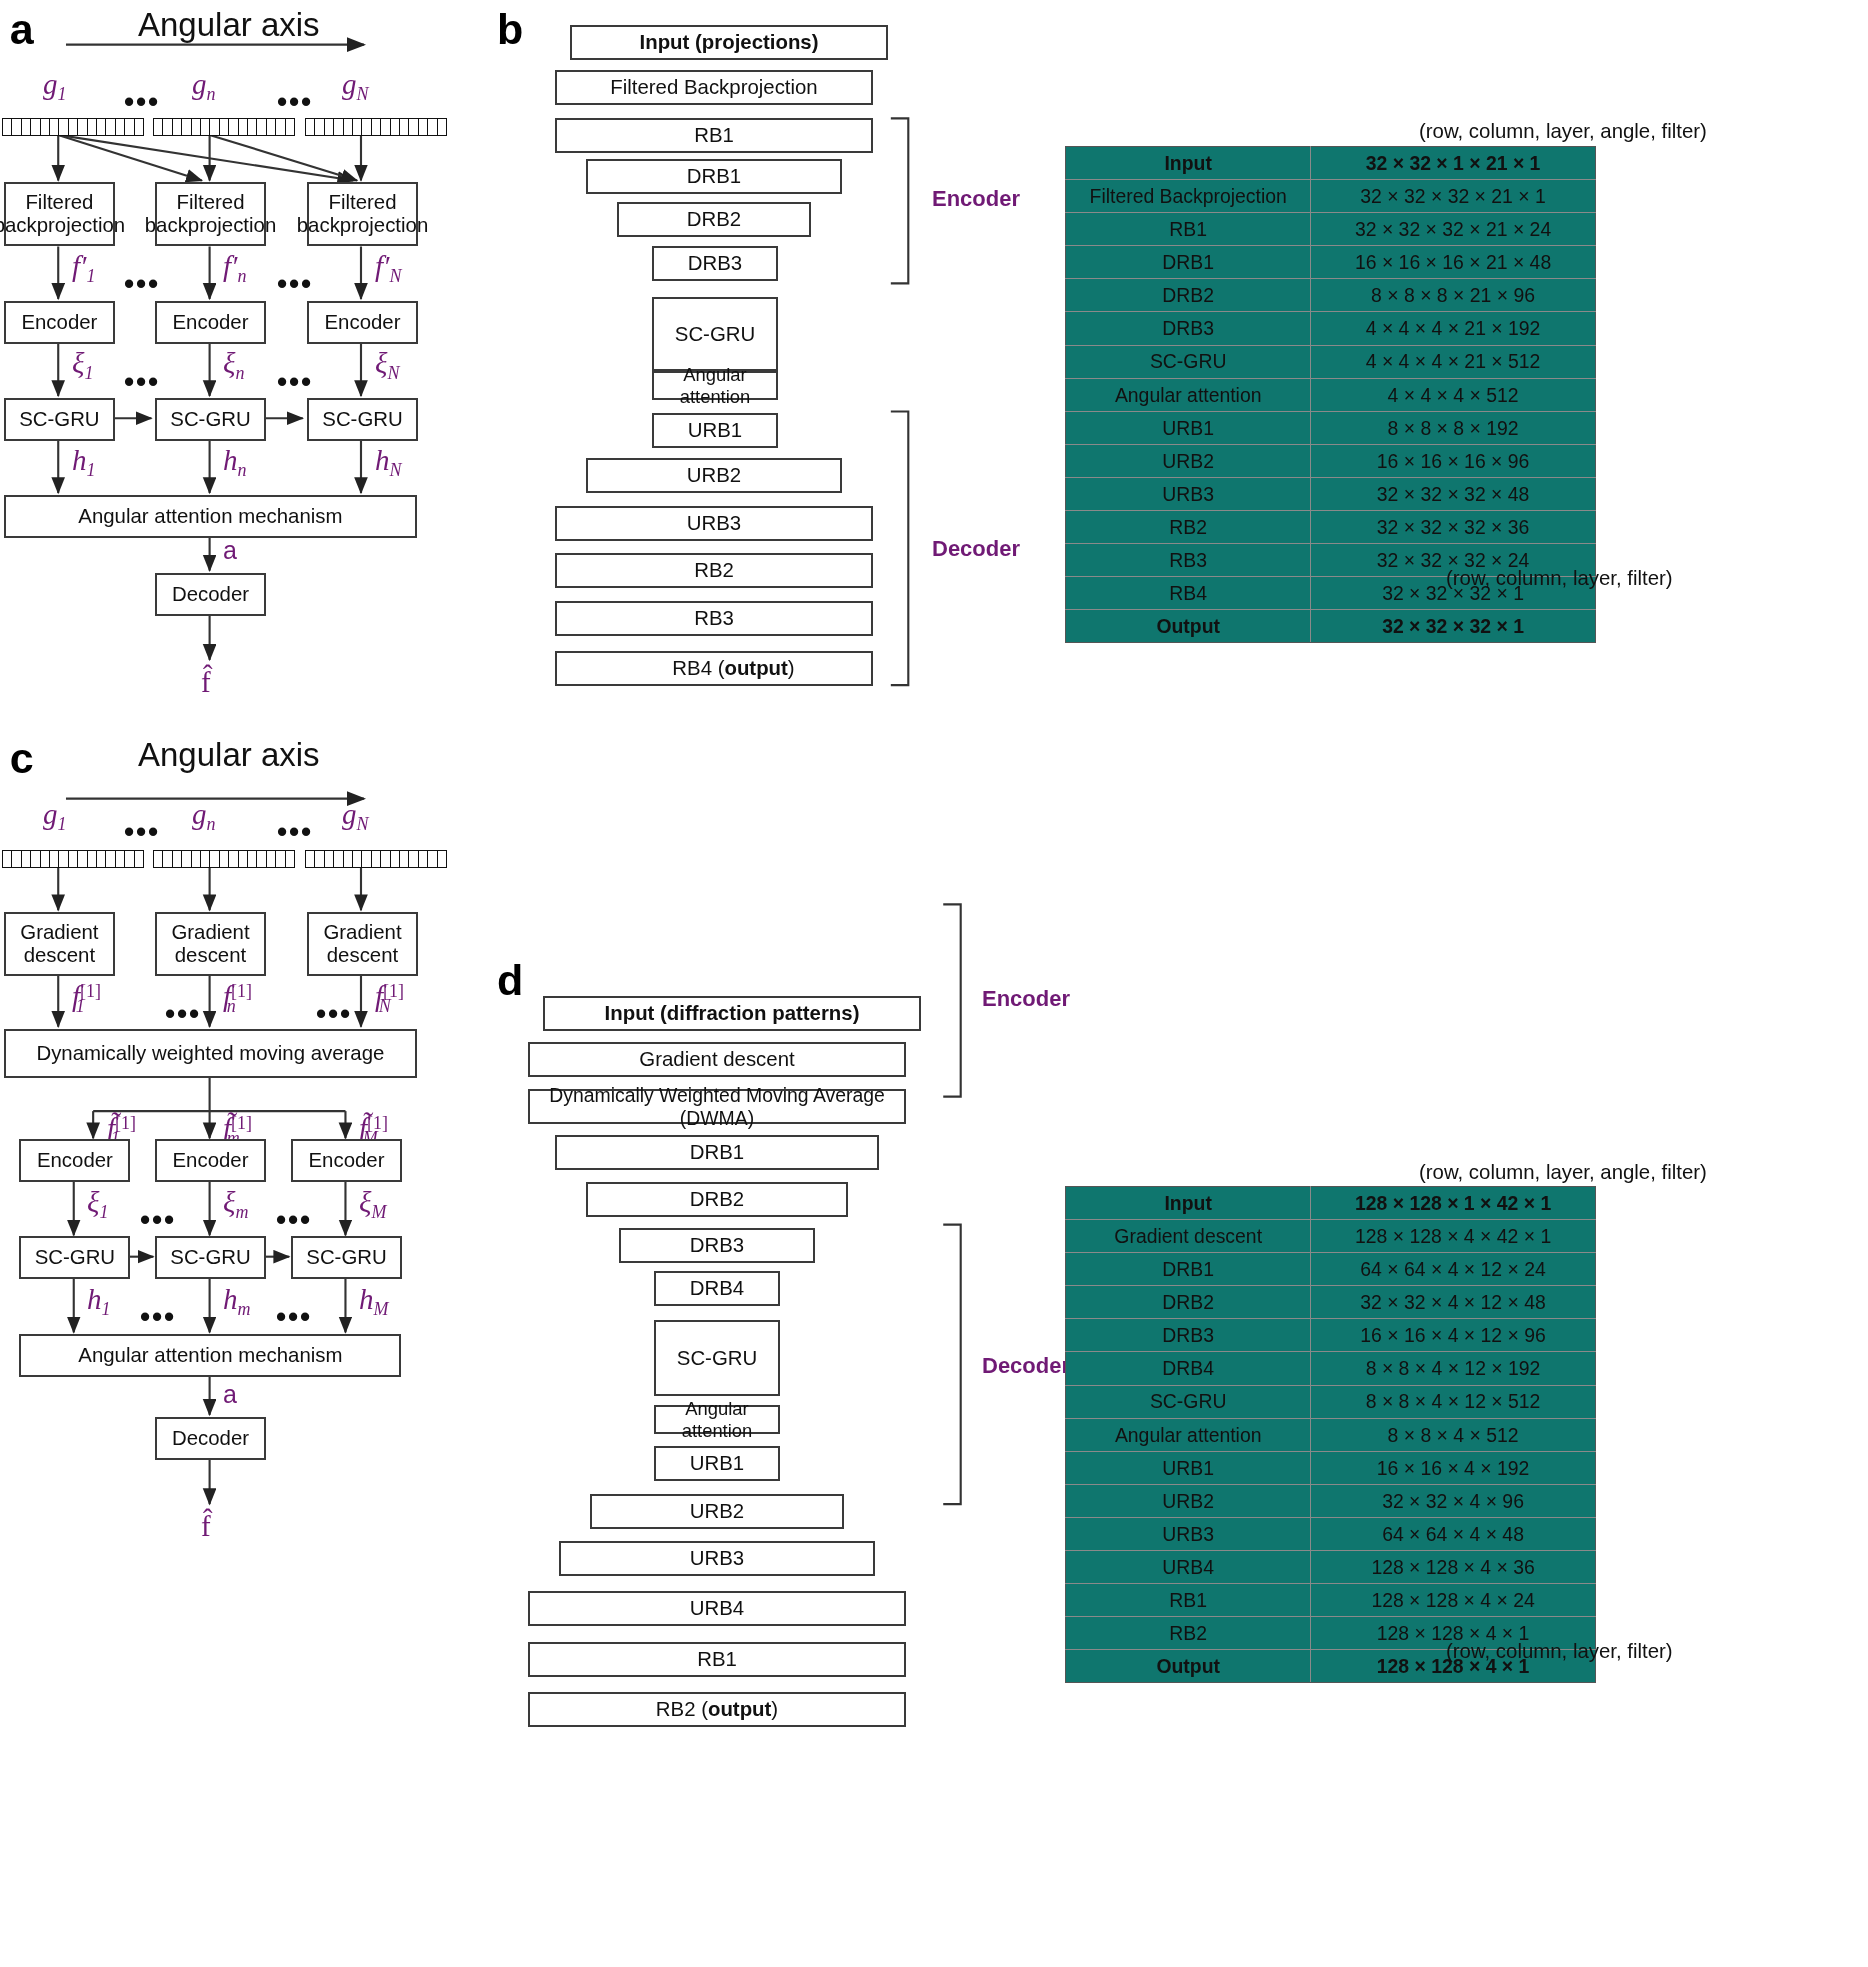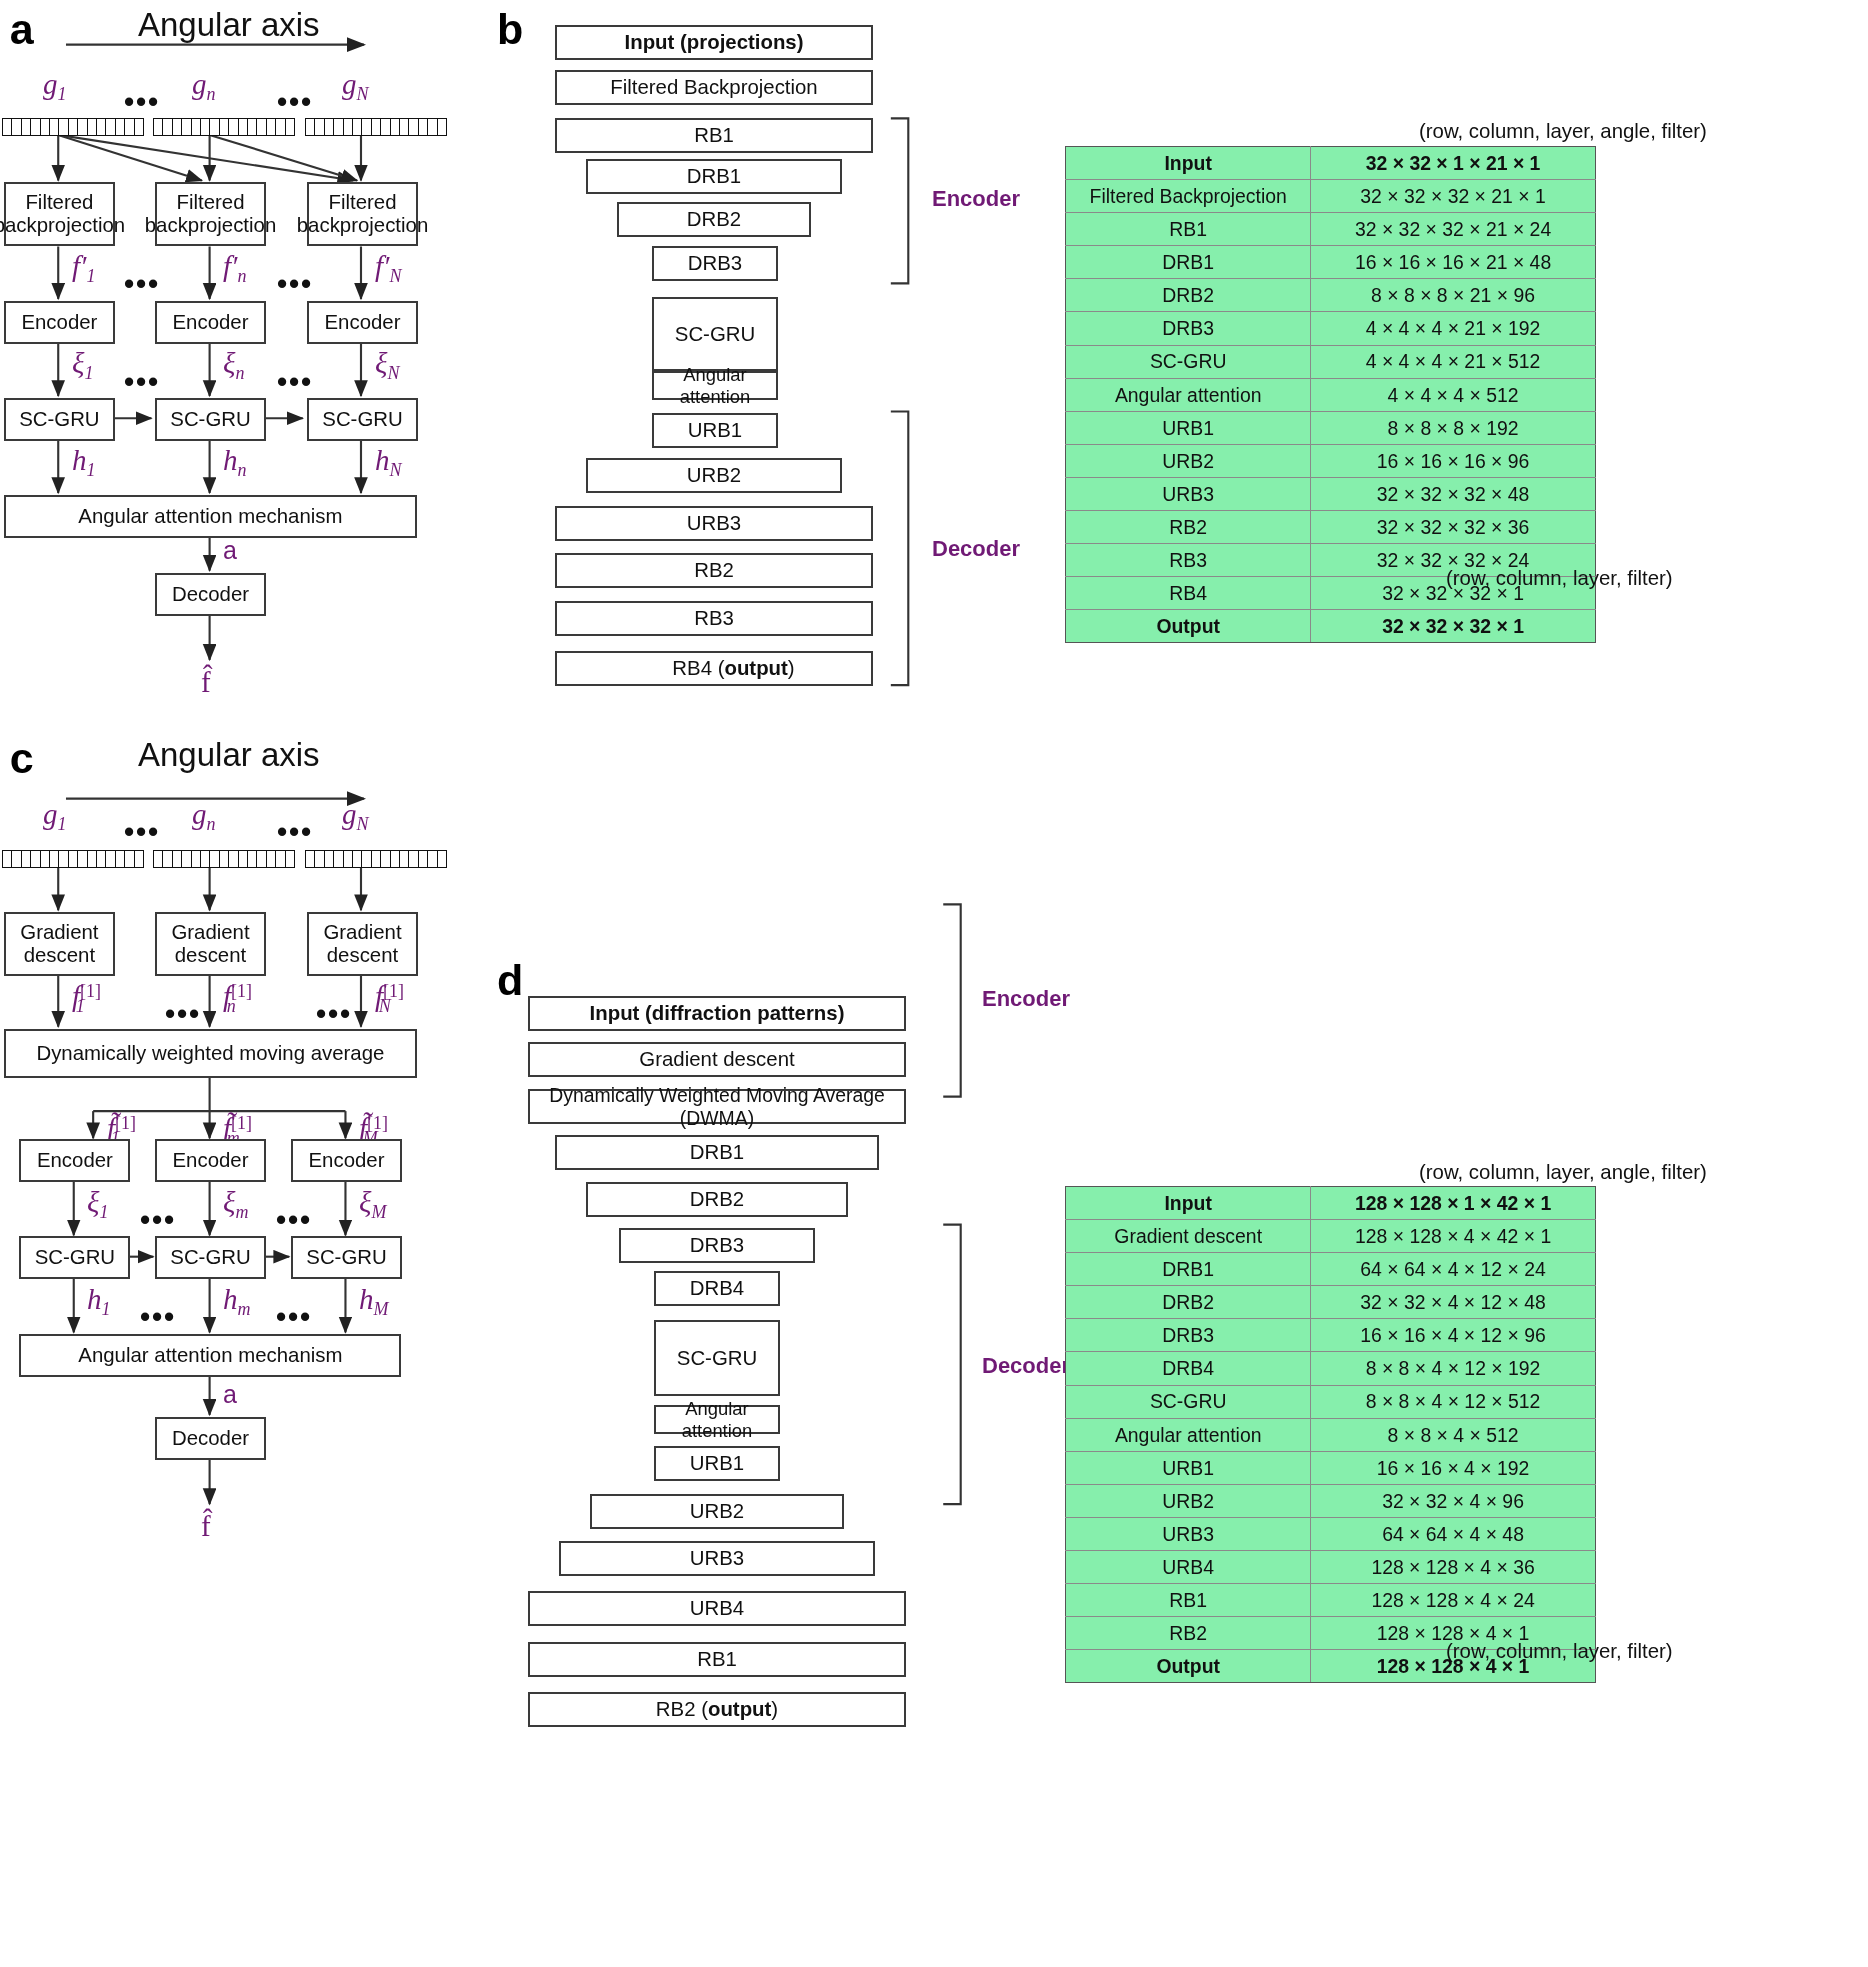--- a/index.html
+++ b/index.html
@@ -13,39 +13,39 @@
   
   .panel-letter{font-weight:bold;font-size:43px;line-height:1;color:#000;}
   
   .fbox{
     position:absolute;border:2.4px solid #3a3a3a;background:#fff;
     display:flex;align-items:center;justify-content:center;
     font-size:20.4px;color:#111;text-align:center;box-sizing:border-box;
   }
   .fbox.two-line{flex-direction:column;line-height:1.12;}
   .fbox b{font-weight:bold;}
-  .fbox.bold{font-weight:bold;}
+  .fbox.bold{font-weight:bold;margin-left:15px;}
   
   .lbl{position:absolute;font-size:26px;color:#701a75;white-space:nowrap;}
   .lbl.ital{font-style:italic;}
   .lbl.bold{font-weight:bold;}
   .dots{position:absolute;font-size:29px;letter-spacing:1.9px;color:#111;font-weight:bold;line-height:.4;}
   .axis-title{position:absolute;font-size:33px;color:#111;white-space:nowrap;}
   
   .comb{position:absolute;display:flex;height:17.5px;box-sizing:border-box;
         border:1.9px solid #111;background:#fff;}
   .comb i{flex:1 1 auto;border-right:1.9px solid #111;display:block;}
   .comb i:last-child{border-right:none;}
   
   .m{font-style:italic;font-size:29px;}
   .m sub{font-size:.62em;font-style:italic;vertical-align:-.35em;}
   .m sup{font-size:.62em;font-style:normal;vertical-align:.5em;}
   .mser{font-family:"Liberation Serif","DejaVu Serif",serif;}
   
-  table.dims{position:absolute;border-collapse:collapse;background:#86efac;
+  table.dims{position:absolute;border-collapse:collapse;background:#0f766e;
     font-size:19.4px;color:#111;}
   table.dims td{border:1.5px solid #8a8a8a;padding:4.9px 9.7px;text-align:center;
     white-space:nowrap;line-height:1.15;}
   table.dims tr:first-child td{border-top:1.9px solid #555;}
   table.dims tr:last-child td{border-bottom:1.9px solid #555;}
   table.dims td:first-child{border-left:1.9px solid #555;width:225px;}
   table.dims td:last-child{border-right:1.9px solid #555;width:264px;}
   table.dims tr.hdr td,table.dims tr.ftr td{font-weight:bold;}
   .tcap{position:absolute;font-size:20.4px;color:#111;white-space:nowrap;}
   

